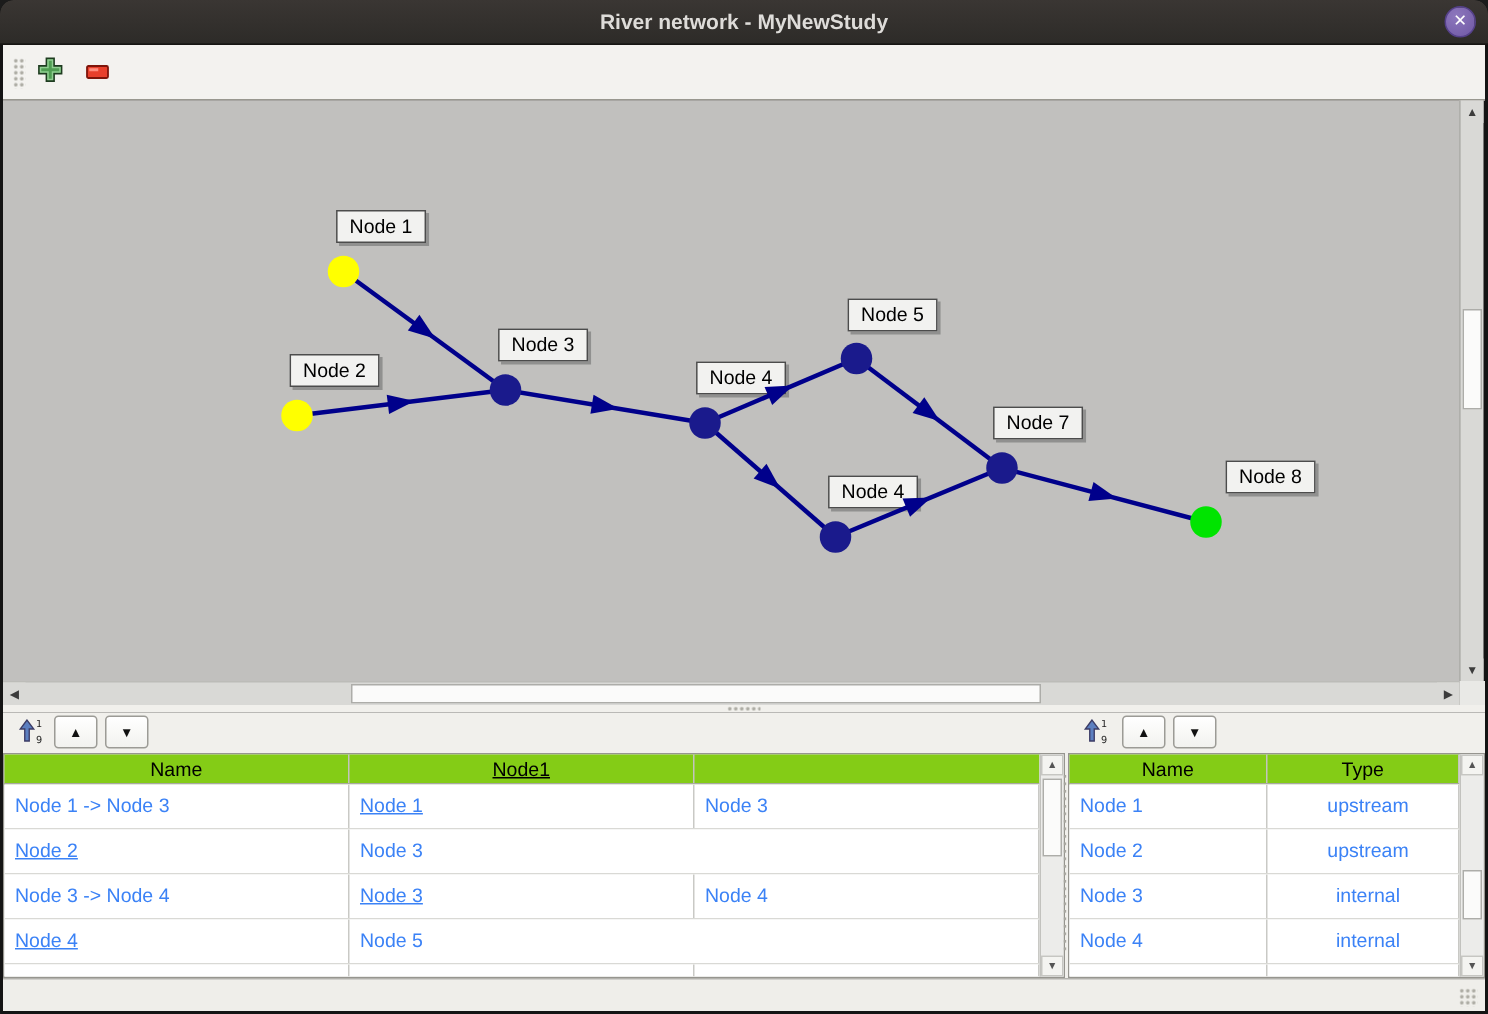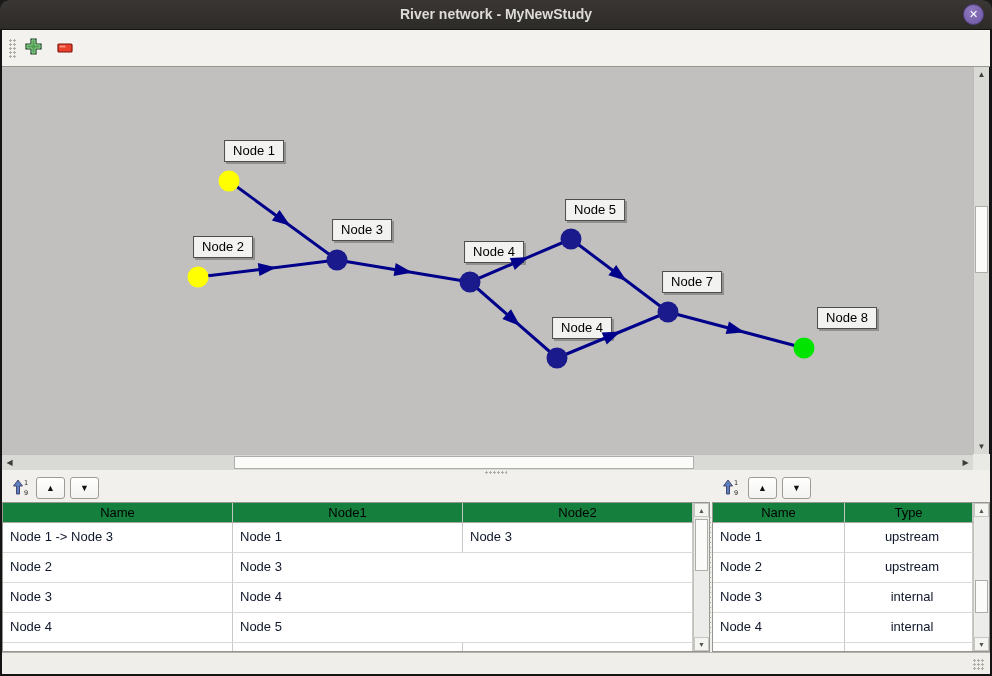--- a/index.html
+++ b/index.html
@@ -48,30 +48,30 @@
   .panelbar{position:absolute;left:2px;top:475px;width:988px;height:27px;background:#f1f0ec;}
   .sort-btn{position:absolute;top:2px;width:24px;height:22px;background:none;border:none;padding:0;cursor:pointer;}
   .arrow-btn{position:absolute;top:2px;width:29px;height:22px;border:1px solid #9c9b96;border-radius:3px;
     background:linear-gradient(#ffffff,#f2f2ef);font-size:9px;color:#111;cursor:pointer;
     display:flex;align-items:center;justify-content:center;padding:0;}
   
   .tables-bg{position:absolute;left:2px;top:502px;width:988px;height:150px;background:#f1f0ec;}
   .dtable{position:absolute;top:502px;height:150px;background:#fff;border:1px solid #96958f;box-sizing:border-box;}
   #table-left{left:2px;width:708px;}
   #table-right{left:712px;width:278px;}
-  .thead{display:flex;height:20px;background:#15803d;border-bottom:1px solid #a9a8a3;
+  .thead{display:flex;height:20px;background:#84cc16;border-bottom:1px solid #a9a8a3;
     box-sizing:border-box;margin-right:16px;}
   .th{font-size:13px;color:#000;text-align:center;line-height:19px;border-right:1px solid #c3c3bf;
     box-sizing:border-box;overflow:hidden;}
   .tbody{position:absolute;left:0;top:20px;right:16px;bottom:0;overflow:hidden;background:#fff;}
   .trow{display:flex;height:30px;border-bottom:1px solid #d9d9d5;box-sizing:border-box;background:#fff;}
   .trow.partial{height:9px;}
-  .td{font-size:13px;color:#0f172a;line-height:28px;padding-left:7px;border-right:1px solid #c9c9c5;
+  .td{font-size:13px;color:#3b82f6;line-height:28px;padding-left:7px;border-right:1px solid #c9c9c5;
     box-sizing:border-box;white-space:nowrap;overflow:hidden;}
-  #table-left .c0{width:230px;} #table-left .c1{width:230px;} #table-left .c2{flex:1;}
+  #table-left .c0{width:230px;} #table-left .c1{width:230px;text-decoration:underline;} #table-left .c2{flex:1;}
   #table-right .c0{width:132px;} #table-right .c1{flex:1;text-align:center;}
   .t-vscroll{position:absolute;right:0;top:0;bottom:0;width:16px;background:#ececе9;background:#ececea;
     border-left:1px solid #c2c2be;box-sizing:border-box;}
   .t-vscroll .sb-btn{left:0;width:15px;height:14px;background:#f4f4f1;border:1px solid #c6c6c2;
     box-sizing:border-box;font-size:7px;color:#555;}
   .t-vscroll .sb-thumb{left:1px;width:13px;}
   #tl-thumb{top:16px;height:52px;}
   #tr-thumb{top:77px;height:33px;}
   .vpanel-splitter{position:absolute;left:709px;top:516px;width:4px;height:120px;
     background-image:radial-gradient(circle at 1px 1.5px,#a8a7a0 0.8px,transparent 1.1px);
@@ -208,33 +208,33 @@
         <span>▼</span>
       </button>
   </div>
 
   <div class="tables-bg"></div>
 
   <div class="dtable" id="table-left">
     <div class="thead">
         <div class="th c0">Name</div>
         <div class="th c1">Node1</div>
-        <div class="th c2">Node2</div>
       </div>
     <div class="tbody">
         <div class="trow">
           <div class="td c0">Node 1 -&gt; Node 3</div>
           <div class="td c1">Node 1</div>
           <div class="td c2">Node 3</div>
         </div>
         <div class="trow">
           <div class="td c1">Node 2</div>
           <div class="td c2">Node 3</div>
         </div>
         <div class="trow">
+          <div class="td c0">Node 3 -&gt; Node 4</div>
           <div class="td c1">Node 3</div>
           <div class="td c2">Node 4</div>
         </div>
         <div class="trow">
           <div class="td c1">Node 4</div>
           <div class="td c2">Node 5</div>
         </div>
         <div class="trow partial">
           <div class="td c0"></div>
           <div class="td c1"></div>

